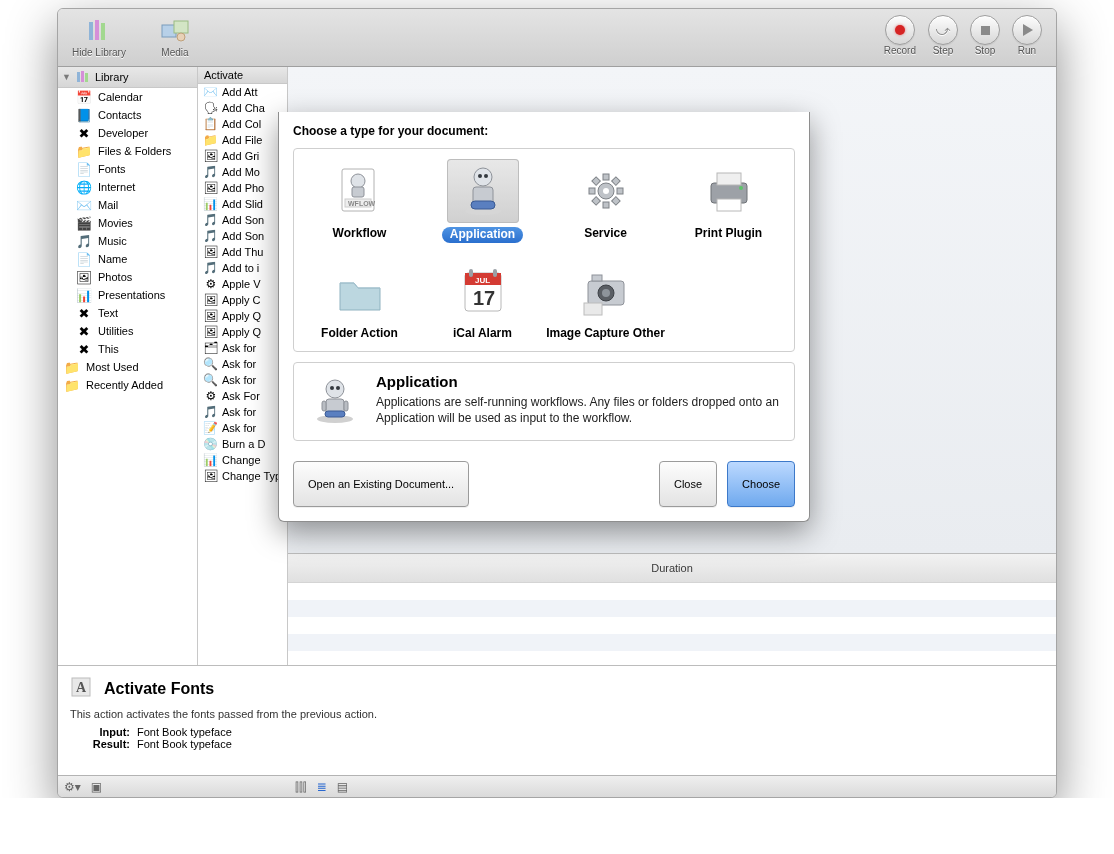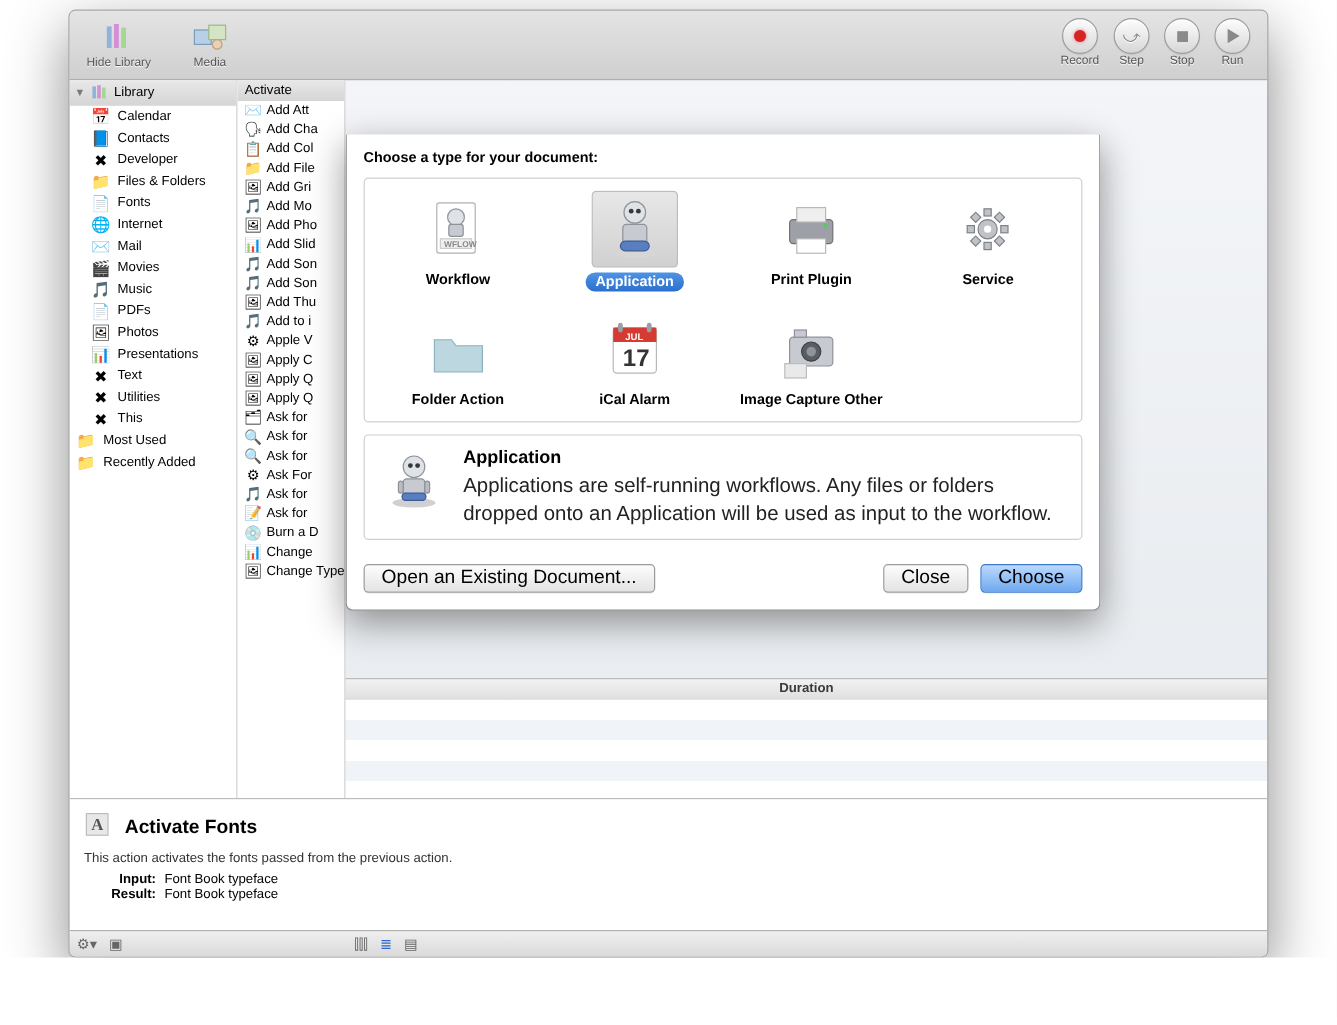--- a/index.html
+++ b/index.html
@@ -144,45 +144,45 @@
 .detail-pane {
   height: 110px; background: #fff; border-top: 1px solid #bcbcbc;
   padding: 8px 12px 4px 12px; position: relative;
 }
 .detail-title { font-size: 16px; font-weight: bold; display:flex; align-items:center; gap:8px; }
 .detail-desc { font-size: 11px; color: #333; margin-top: 4px; }
 .detail-io { font-size: 11px; margin-top: 6px; }
 .detail-io .lbl { font-weight: bold; display:inline-block; width:60px; text-align:right; margin-right:7px; }
 
 .log-header {
-  height: 18px; background: linear-gradient(#f2f2f2,#e0e0e0);
+  height: 30px; background: linear-gradient(#f2f2f2,#e0e0e0);
   border-top: 1px solid #bcbcbc; border-bottom: 1px solid #d4d4d4;
   display: flex; align-items: center; justify-content: center;
-  font-size: 11px; color: #3a3a3a; width: 100%; font-weight: bold;
+  font-size: 11px; color: #3a3a3a; width: 100%;
 }
 .log-body {
   height: 82px;
   background: repeating-linear-gradient(#fff 0, #fff 17px, #f0f3f8 17px, #f0f3f8 34px);
 }
 
 .bottom-bar {
   height: 22px; background: linear-gradient(#efefef,#dadada);
   border-top: 1px solid #b3b3b3;
   display: flex; align-items: center; padding: 0 6px; gap: 10px;
   font-size: 12px; color: #666;
 }
 .bb-icon { cursor: default; }
 
 .right-col { flex: 1; display: flex; flex-direction: column; min-width:0; }
 
 
 .sheet {
   position: absolute;
-  top: 103px; left: 230px;
-  width: 629px;
+  top: 103px; left: 220px;
+  width: 532px;
   background: #fff;
   border: 1px solid #8e8e8e;
   border-top: none;
   border-radius: 0 0 6px 6px;
   box-shadow: 0 10px 30px rgba(0,0,0,0.4);
   z-index: 50;
   font-size: 12px;
 }
 .sheet-inner { padding: 12px 14px 10px 14px; }
 .sheet-prompt { font-weight: bold; font-size: 12px; margin-bottom: 10px; }
@@ -209,29 +209,29 @@
   background: linear-gradient(#4f94e3,#2a6fce);
   color: #fff; padding: 1px 8px; border-radius: 8px;
 }
 .type-label { text-align: center; line-height: 1.15; }
 .desc-box {
   border: 1px solid #cfcfcf; border-radius: 4px;
   margin-top: 10px; padding: 10px 14px;
   display: flex; gap: 14px;
 }
 .desc-title { font-weight: bold; font-size: 15px; margin-bottom: 4px; }
-.desc-text { font-size: 17px; color: #222; line-height: 1.35; }
+.desc-text { font-size: 12px; color: #222; line-height: 1.35; }
 .sheet-buttons {
   display: flex; align-items: center;
   padding: 10px 14px 14px 14px;
 }
 .mac-btn {
   background: linear-gradient(#fdfdfd,#e3e3e3);
   border: 1px solid #9b9b9b; border-radius: 4px;
-  padding: 2px 14px; font-size: 16px;
+  padding: 16px 14px; font-size: 11px;
   box-shadow: 0 1px 0 rgba(0,0,0,0.06);
   cursor: default;
 }
 .mac-btn.default {
   background: linear-gradient(#bcd9ff,#6fa9ee);
   border-color: #3d79c9;
 }
 .sheet-buttons .spacer { flex: 1; }
 .sheet-buttons .mac-btn + .mac-btn { margin-left: 10px; }
 .main-split { display:flex; flex:1; min-height:0; }
@@ -341,21 +341,21 @@
           <div class="item">
             <span class="ico">🎬</span>
             <span>Movies</span>
           </div>
           <div class="item">
             <span class="ico">🎵</span>
             <span>Music</span>
           </div>
           <div class="item">
             <span class="ico">📄</span>
-            <span>PDFs</span>
+            <span>Name</span>
           </div>
           <div class="item">
             <span class="ico">🖼</span>
             <span>Photos</span>
           </div>
           <div class="item">
             <span class="ico">📊</span>
             <span>Presentations</span>
           </div>
           <div class="item">
@@ -550,31 +550,20 @@
               <svg width="56" height="56">
                 <ellipse cx="28" cy="48" rx="18" ry="4" fill="#d6d6d6"></ellipse>
                 <rect x="18" y="24" width="20" height="18" rx="3" fill="#c7cbd1" stroke="#8e9299"></rect>
                 <circle cx="28" cy="14" r="9" fill="#dfe3e8" stroke="#8e9299"></circle>
                 <circle cx="25" cy="13" r="2" fill="#34393f"></circle>
                 <circle cx="31" cy="13" r="2" fill="#34393f"></circle>
                 <rect x="16" y="38" width="24" height="8" rx="4" fill="#5a7fc0" stroke="#3a5a94"></rect>
               </svg>
             </div>
             <div class="type-label">Application</div>
-          </div>
-          <div class="type-item">
-            <div class="type-icon">
-              <svg width="56" height="56">
-                <rect x="10" y="20" width="36" height="20" rx="3" fill="#9da1a7" stroke="#6f7277"></rect>
-                <rect x="16" y="10" width="24" height="12" fill="#efefef" stroke="#b8b8b8"></rect>
-                <rect x="16" y="36" width="24" height="12" fill="#fff" stroke="#b8b8b8"></rect>
-                <circle cx="40" cy="25" r="2" fill="#5ec46a"></circle>
-              </svg>
-            </div>
-            <div class="type-label">Print Plugin</div>
           </div>
           <div class="type-item">
             <div class="type-icon">
               <svg width="56" height="56">
                 <g transform="translate(28,28)">
                   <circle r="8" fill="#bfc3c8" stroke="#7e8287"></circle>
                   <g fill="#bfc3c8" stroke="#7e8287">
                     <rect x="11" y="-3" width="6" height="6" transform="rotate(0 14 0)"></rect>
                     <rect x="6.899494936611665" y="6.899494936611664" width="6" height="6" transform="rotate(45 9.899494936611665 9.899494936611664)"></rect>
                     <rect x="-2.999999999999999" y="11" width="6" height="6" transform="rotate(90 8.572527594031472e-16 14)"></rect>
@@ -586,20 +575,31 @@
                   </g>
                   <circle r="3" fill="#fff"></circle>
                 </g>
               </svg>
             </div>
             <div class="type-label">Service</div>
           </div>
           <div class="type-item">
             <div class="type-icon">
               <svg width="56" height="56">
+                <rect x="10" y="20" width="36" height="20" rx="3" fill="#9da1a7" stroke="#6f7277"></rect>
+                <rect x="16" y="10" width="24" height="12" fill="#efefef" stroke="#b8b8b8"></rect>
+                <rect x="16" y="36" width="24" height="12" fill="#fff" stroke="#b8b8b8"></rect>
+                <circle cx="40" cy="25" r="2" fill="#5ec46a"></circle>
+              </svg>
+            </div>
+            <div class="type-label">Print Plugin</div>
+          </div>
+          <div class="type-item">
+            <div class="type-icon">
+              <svg width="56" height="56">
                 <path d="M8 20 h14 l4 5 h22 v22 h-40 z" fill="#bcd7e0" stroke="#8fb2c0"></path>
                 <path d="M8 20 h14 l4 5 h22" fill="none" stroke="#a5c3d0"></path>
               </svg>
             </div>
             <div class="type-label">Folder Action</div>
           </div>
           <div class="type-item">
             <div class="type-icon">
               <svg width="56" height="56">
                 <rect x="10" y="10" width="36" height="38" rx="3" fill="#fff" stroke="#b8b8b8"></rect>

